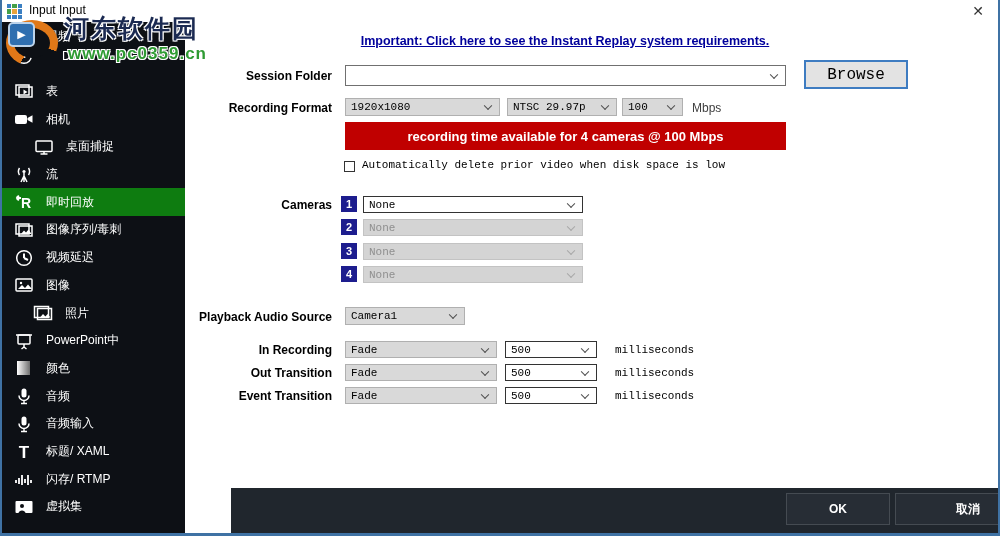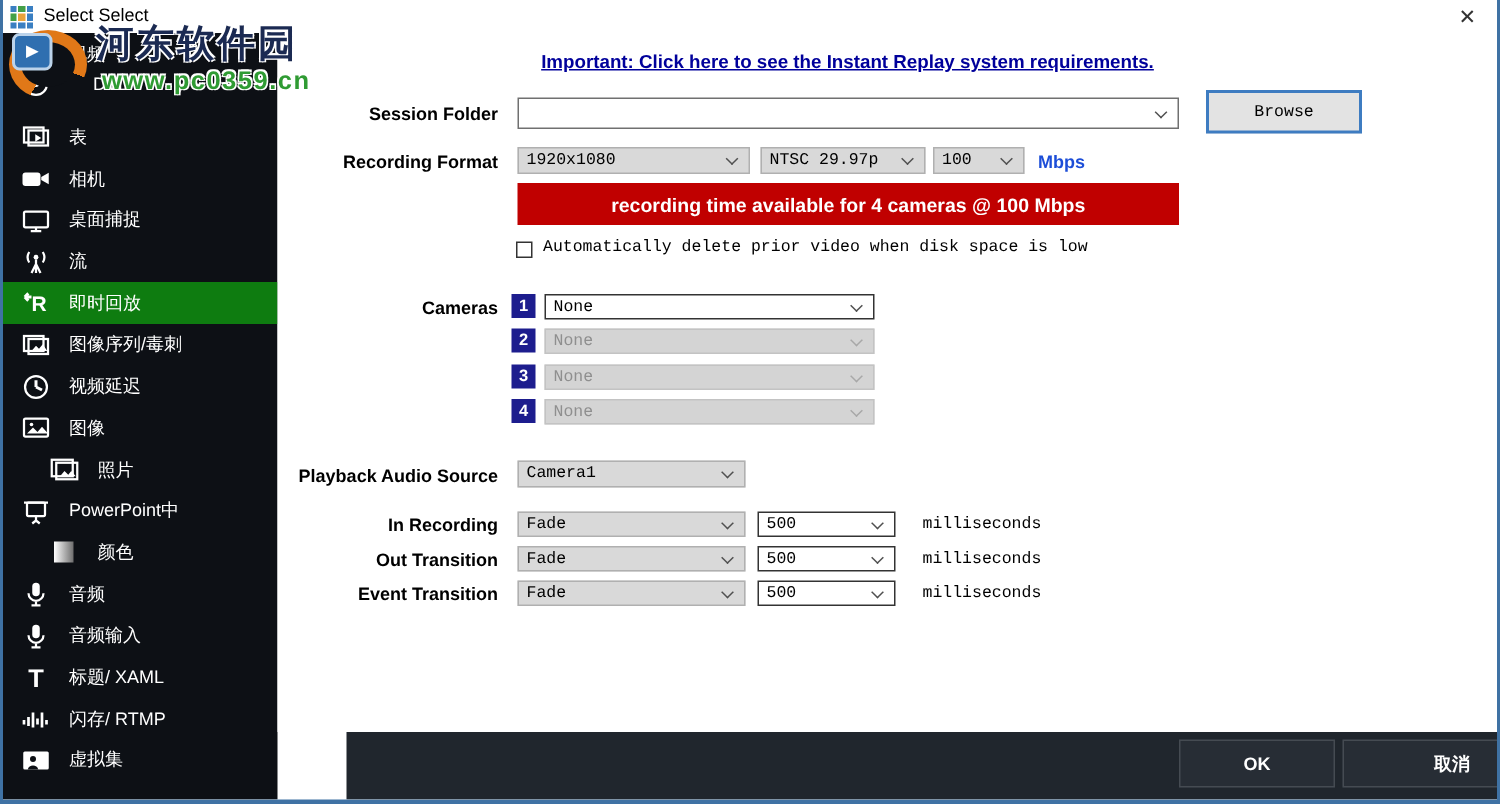--- a/index.html
+++ b/index.html
@@ -44,30 +44,30 @@
     padding-left:5px; display:flex; align-items:center; cursor:pointer; }
   .combo-white { background:#fff; border:1px solid #707070; }
   .combo-dark-border { background:#fff; border:1px solid #333; }
   .combo-gray { background:#d9d9d9; border:1px solid #b0b0b0; }
   .combo-disabled { background:#d4d4d4; border:1px solid #c3c3c3; color:#8f8f8f; cursor:default; }
   .chev { position:absolute; right:8px; top:50%; width:6px; height:6px;
     border-right:1.4px solid #505050; border-bottom:1.4px solid #505050;
     transform:translateY(-70%) rotate(45deg); }
   .combo-disabled .chev { border-color:#a8a8a8; }
   #browse-btn { position:absolute; left:619px; top:38px; width:104px; height:29px; background:#e3e3e3;
-    border:2px solid #3e7cc1; font-family:"Liberation Mono", monospace; font-size:11px; color:#000;
+    border:2px solid #3e7cc1; font-family:"Liberation Mono", monospace; font-size:16px; color:#000;
     display:flex; align-items:center; justify-content:center; cursor:pointer; }
   #banner { position:absolute; left:160px; top:100px; width:441px; height:28px; background:var(--banner-red,#c00000);
     color:#fff; font-size:13px; font-weight:bold; display:flex; align-items:center; justify-content:center; }
   #auto-delete-box { position:absolute; left:159px; top:139px; width:11px; height:11px; background:#fff; border:1px solid #333; cursor:pointer; }
   #auto-delete-label { position:absolute; left:177px; top:137px; font-family:"Liberation Mono", monospace; font-size:11px; color:#000; white-space:nowrap; }
   .cam-badge { position:absolute; left:156px; width:16px; height:16px; background:var(--badge-navy,#1d1d8e);
     color:#fff; font-size:11px; font-weight:bold; text-align:center; line-height:16px; }
   .unit-label { position:absolute; font-family:"Liberation Mono", monospace; font-size:11px; color:#000; white-space:nowrap; }
-  .unit-sans { position:absolute; font-size:12px; color:#1d4ed8; white-space:nowrap;font-weight:bold; }
+  .unit-sans { position:absolute; font-size:12px; color:#404040; white-space:nowrap; }
   
   #footer { position:absolute; left:183px; right:0; bottom:0; height:45px; background:var(--footer-bg,#20262d);margin-left:46px; }
   .foot-btn { position:absolute; top:5px; height:32px; background:#272d35; border:1px solid #454b52;
     color:#fff; font-size:12px; font-weight:bold; display:flex; align-items:center; justify-content:center; cursor:pointer; }
   #ok-btn { left:555px; width:104px; }
   #cancel-btn { left:664px; width:146px; }
 </style>
 </head>
 <body>
 
@@ -78,21 +78,21 @@
         <span style="background: rgb(58, 127, 194);"></span>
         <span style="background: rgb(68, 160, 71);"></span>
         <span style="background: rgb(58, 127, 194);"></span>
         <span style="background: rgb(68, 160, 71);"></span>
         <span style="background: rgb(233, 163, 59);"></span>
         <span style="background: rgb(58, 127, 194);"></span>
         <span style="background: rgb(58, 127, 194);"></span>
         <span style="background: rgb(58, 127, 194);"></span>
         <span style="background: rgb(58, 127, 194);"></span>
       </span>
-    <span id="title-text">Select Select</span>
+    <span id="title-text">Input Input</span>
     <span id="close-btn">✕</span>
   </div>
 
   <div id="sidebar">
       <div class="side-item" style="top: 0px;">
         <span class="side-icon">
           <svg width="22" height="18" viewBox="0 0 22 18" fill="none" stroke="#fff" stroke-width="1.5">
             <rect x="2" y="3" width="18" height="12" rx="1.5"></rect>
             <path d="M9 6.5l4.5 2.5L9 11.5z" fill="#fff" stroke="none"></path>
           </svg>
@@ -120,21 +120,21 @@
       </div>
       <div class="side-item" style="top: 83.1px;">
         <span class="side-icon">
           <svg width="22" height="18" viewBox="0 0 22 18" fill="none" stroke="#fff" stroke-width="1.5">
             <rect x="2" y="5" width="12" height="9" rx="2" fill="#fff" stroke="none"></rect>
             <path d="M14.5 8l5-2.8v7.6l-5-2.8z" fill="#fff" stroke="none"></path>
           </svg>
         </span>
         <span class="side-label">相机</span>
       </div>
-      <div class="side-item" style="top: 110.8px;">
+      <div class="side-item" style="top: 110.8px; margin-left: 20px;">
         <span class="side-icon">
           <svg width="22" height="18" viewBox="0 0 22 18" fill="none" stroke="#fff" stroke-width="1.5">
             <rect x="3" y="3" width="16" height="10.5" rx="1"></rect>
             <path d="M11 13.5v2.5M7.5 16h7"></path>
           </svg>
         </span>
         <span class="side-label">桌面捕捉</span>
       </div>
       <div class="side-item" style="top: 138.5px;">
         <span class="side-icon">
@@ -197,21 +197,21 @@
       <div class="side-item" style="top: 304.7px;">
         <span class="side-icon">
           <svg width="22" height="18" viewBox="0 0 22 18" fill="none" stroke="#fff" stroke-width="1.5">
             <path d="M3 3h16"></path>
             <rect x="5" y="3" width="12" height="9" rx="1"></rect>
             <path d="M11 12v3M11 15l-2.5 2M11 15l2.5 2"></path>
           </svg>
         </span>
         <span class="side-label">PowerPoint中</span>
       </div>
-      <div class="side-item" style="top: 332.4px; padding-left: 19px;">
+      <div class="side-item" style="top: 332.4px;">
         <span class="side-icon">
           <svg width="22" height="18" viewBox="0 0 22 18" fill="none" stroke="#fff" stroke-width="1.5">
             <defs>
               <linearGradient id="cg" x1="0" y1="0" x2="1" y2="0">
                 <stop offset="0" stop-color="#fff"></stop>
                 <stop offset="1" stop-color="#6e6e6e"></stop>
               </linearGradient>
             </defs>
             <rect x="4" y="2" width="13" height="14" fill="url(#cg)" stroke="none"></rect>
           </svg>
@@ -320,21 +320,21 @@
           <span class="chev"></span>
         </div>
         <div class="cam-badge" style="top: 244px;">4</div>
         <div class="combo combo-disabled" style="left: 178px; top: 244px; width: 220px; height: 17px;">
           <span>None</span>
           <span class="chev"></span>
         </div>
       </div>
 
     <div class="flabel" style="top:288px;">Playback Audio Source</div>
-    <div class="combo combo-gray" style="left:160px; top:285px; width:152px; height:18px;text-align:right;">
+    <div class="combo combo-gray" style="left:160px; top:285px; width:120px; height:18px;text-align:right;">
       <span>Camera1</span>
       <span class="chev"></span>
     </div>
 
     <div id="transition-rows">
         <div class="flabel" style="top: 321px;">In Recording</div>
         <div class="combo combo-gray" style="left: 160px; top: 319px; width: 152px; height: 17px;">
           <span>Fade</span>
           <span class="chev"></span>
         </div>

